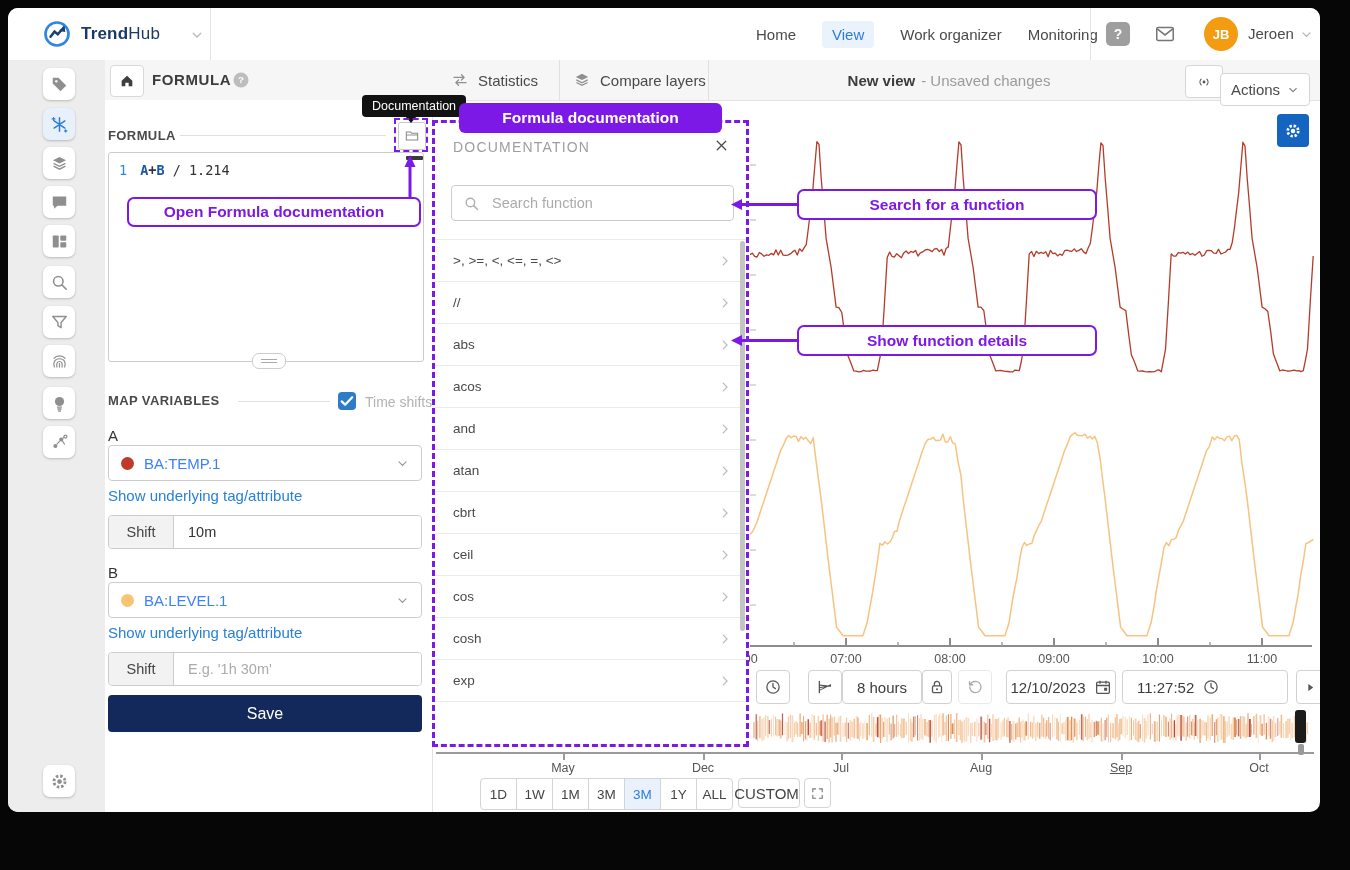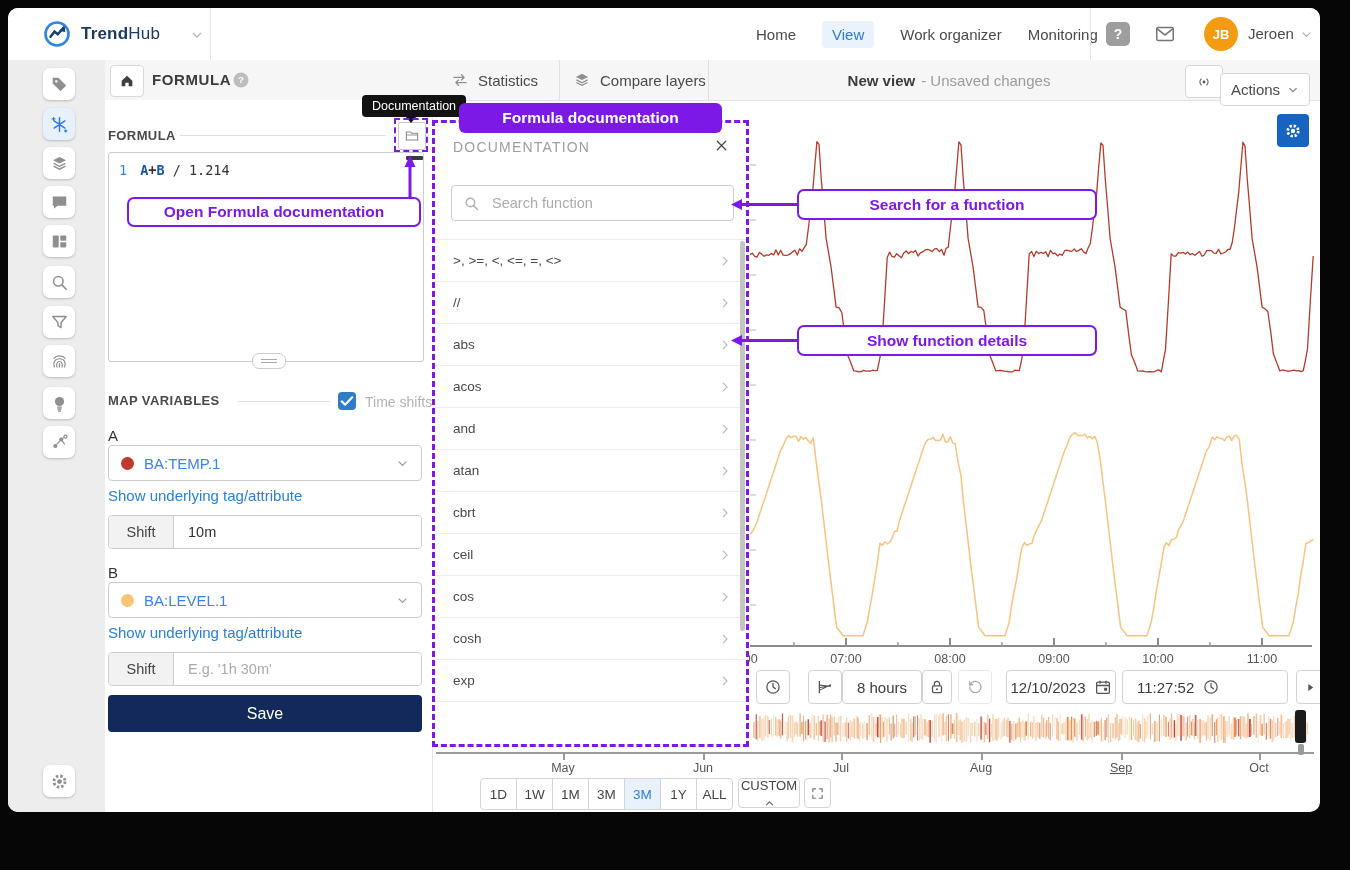--- a/index.html
+++ b/index.html
@@ -99,21 +99,21 @@
   .ctx-handle-grip{position:absolute;left:1290px;top:736px;width:6px;height:11px;background:#9a9a9a;border-radius:2px;z-index:3;}
   .ctx-axis{position:absolute;left:428px;top:744px;width:878px;height:2px;background:#9a9a9a;z-index:2;}
   .ctx-tick{position:absolute;top:746px;width:2px;height:6px;background:#9a9a9a;z-index:2;}
   .month-label{position:absolute;top:753px;font-size:12.5px;color:#555;transform:translateX(-50%);z-index:2;}
 
   
   .range-group{position:absolute;left:472px;top:770px;height:30px;display:flex;border:1px solid #d4d4d4;border-radius:4px;overflow:hidden;z-index:2;background:#fff;}
   .range-cell{width:35px;display:flex;align-items:center;justify-content:center;font-size:13.5px;color:#444;border-left:1px solid #d4d4d4;}
   .range-cell:first-child{border-left:none;}
   .range-cell.active{background:#e9f2fc;color:#2e7cd6;}
-  .custom-btn{position:absolute;left:730px;top:770px;width:62px;height:30px;border:1px solid #d4d4d4;border-radius:4px;background:#fff;display:flex;align-items:center;justify-content:center;gap:5px;font-size:13px;color:#444;box-sizing:border-box;z-index:2;flex-direction:column;}
+  .custom-btn{position:absolute;left:730px;top:770px;width:62px;height:30px;border:1px solid #d4d4d4;border-radius:4px;background:#fff;display:flex;align-items:center;justify-content:center;gap:5px;font-size:15px;color:#444;box-sizing:border-box;z-index:2;}
   .custom-btn .ic{width:11px;height:11px;color:#666;}
   .fit-btn{position:absolute;left:796px;top:770px;width:27px;height:30px;border:1px solid #d4d4d4;border-radius:4px;background:#fff;display:flex;align-items:center;justify-content:center;color:#777;box-sizing:border-box;z-index:2;}
   .fit-btn .ic{width:15px;height:15px;}
 
   
   .doc-panel{position:absolute;left:424px;top:112px;width:317px;height:627px;background:#fff;border:3px dashed #7d19e6;box-sizing:border-box;z-index:10;overflow:hidden;}
   .doc-head{position:absolute;left:18px;top:16px;font-size:14px;color:#9e9e9e;letter-spacing:1.2px;}
   .doc-close{position:absolute;right:16px;top:14px;width:17px;height:17px;color:#4a4a4a;}
   .doc-search{position:absolute;left:16px;top:62px;width:283px;height:36px;border:1px solid #ccc;border-radius:4px;display:flex;align-items:center;gap:10px;padding:0 11px;box-sizing:border-box;}
   .doc-search .ic{width:17px;height:17px;color:#b0b0b0;}
@@ -811,21 +811,21 @@
         <line x1="552.9" x2="552.9" y1="11.9" y2="31.8" stroke="#f6cda4" stroke-width="1.40" opacity="0.97"></line>
         <line x1="554.6" x2="554.6" y1="11.1" y2="23.4" stroke="#efae77" stroke-width="0.97" opacity="0.65"></line>
       </svg>
   <div class="ctx-handle"></div>
   <div class="ctx-handle-grip"></div>
   <div class="ctx-axis"></div>
   <div id="month-labels">
         <div class="ctx-tick" style="left: 555px;"></div>
         <div class="month-label" style="left: 555px;">May</div>
         <div class="ctx-tick" style="left: 695px;"></div>
-        <div class="month-label" style="left: 695px;">Jun</div>
+        <div class="month-label" style="left: 695px;">Dec</div>
         <div class="ctx-tick" style="left: 833px;"></div>
         <div class="month-label" style="left: 833px;">Jul</div>
         <div class="ctx-tick" style="left: 973px;"></div>
         <div class="month-label" style="left: 973px;">Aug</div>
         <div class="ctx-tick" style="left: 1113px;"></div>
         <div class="month-label" style="left: 1113px; text-decoration: underline;">Sep</div>
         <div class="ctx-tick" style="left: 1251px;"></div>
         <div class="month-label" style="left: 1251px;">Oct</div>
       </div>
 

